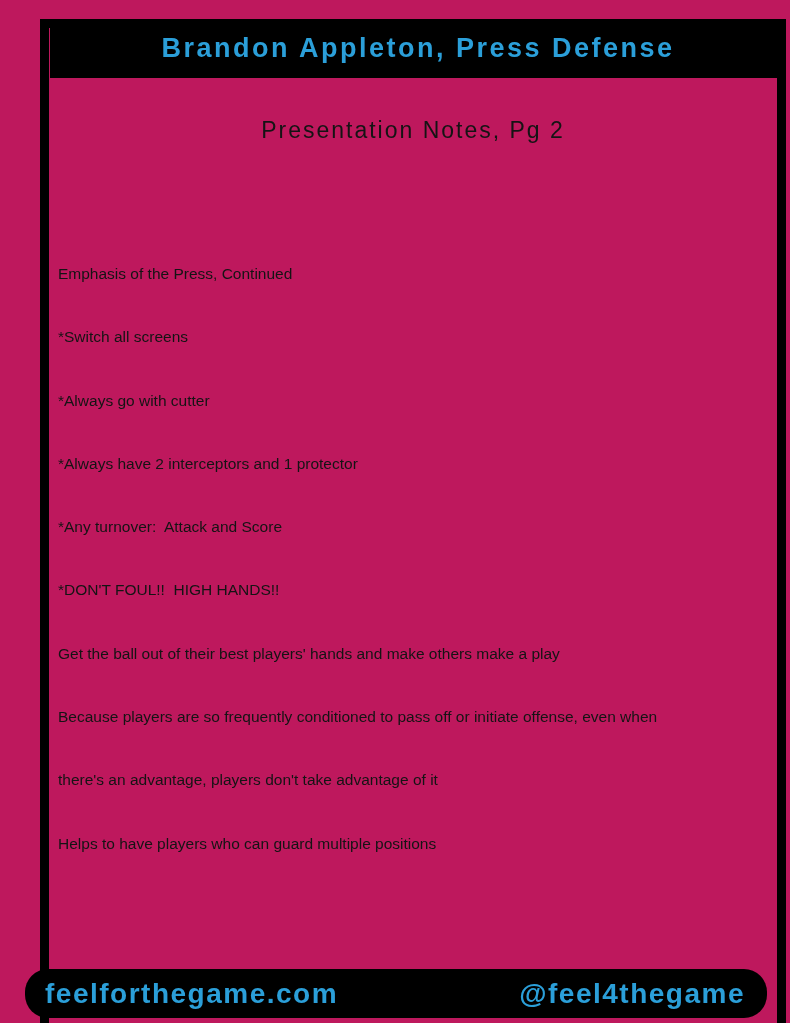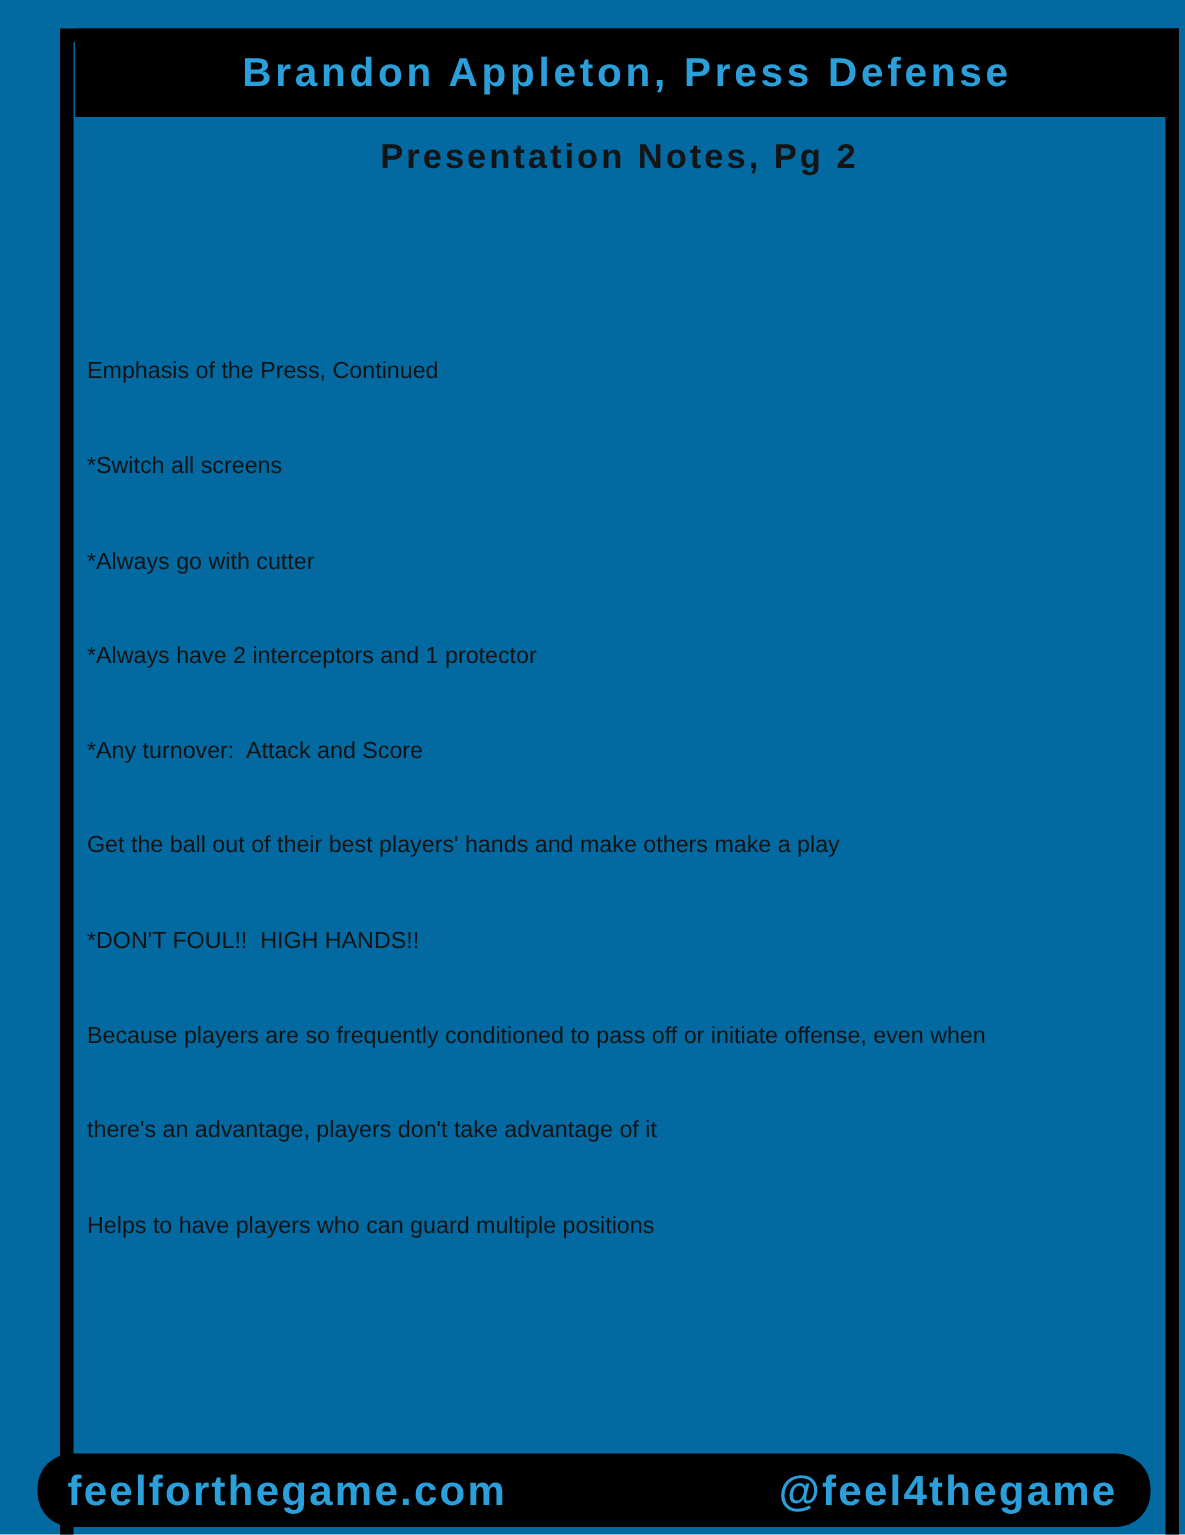--- a/index.html
+++ b/index.html
@@ -5,21 +5,21 @@
   :root { --accent:#2B9FD9; --ink:#141414; --bar:#000000; }
   * { box-sizing: border-box; }
   html, body {
     margin:0; padding:0;
     width:790px; height:1023px;
     overflow:hidden;
     background:#ffffff;
     font-family:"Liberation Sans", sans-serif;
     color:var(--ink);
   }
-  .page { position:relative; width:790px; height:1023px; background:#0369a1; }
+  .page { position:relative; width:790px; height:1023px; background:#be185d; }
 
   
   .frame {
     position:absolute; left:40px; top:19px;
     width:746px; height:1090px;
     border:9px solid var(--bar);
   }
 
   
   .header-bar {
@@ -30,24 +30,24 @@
   }
   .header-bar .title {
     color:var(--accent);
     font-weight:bold; font-size:27px; letter-spacing:2.5px;
     white-space:pre;
   }
 
   .content { position:absolute; left:49px; top:78px; width:728px; }
 
   .page-title {
-    margin-top:11px;
+    margin-top:37px;
     line-height:30px;
     text-align:center;
-    font-weight:bold; font-size:23px; letter-spacing:2px;
+    font-weight:normal; font-size:23px; letter-spacing:2px;
     white-space:pre;
   }
 
   .body {
     margin-top:12.5px;
     padding-left:9px; padding-right:4px;
     font-size:15.5px; line-height:21.1px;
     white-space:pre;
   }
   .h { font-weight:normal; }
@@ -82,22 +82,22 @@
     <div class="page-title">Presentation Notes, Pg 2</div>
 
     <div class="body">
 
       <div class="sec">
         <div class="h ln">Emphasis of the Press, Continued</div>
         <div class="ln">*Switch all screens</div>
         <div class="ln">*Always go with cutter</div>
         <div class="ln">*Always have 2 interceptors and 1 protector</div>
         <div class="ln">*Any turnover:  Attack and Score</div>
+        <div class="ln">*DON'T FOUL!!  HIGH HANDS!!</div>
         <div class="ln">Get the ball out of their best players' hands and make others make a play</div>
-        <div class="ln">*DON'T FOUL!!  HIGH HANDS!!</div>
         <div class="ln">Because players are so frequently conditioned to pass off or initiate offense, even when</div>
         <div class="ln">there's an advantage, players don't take advantage of it</div>
         <div class="ln">Helps to have players who can guard multiple positions</div>
       </div>
 
       
 
       
 
       

